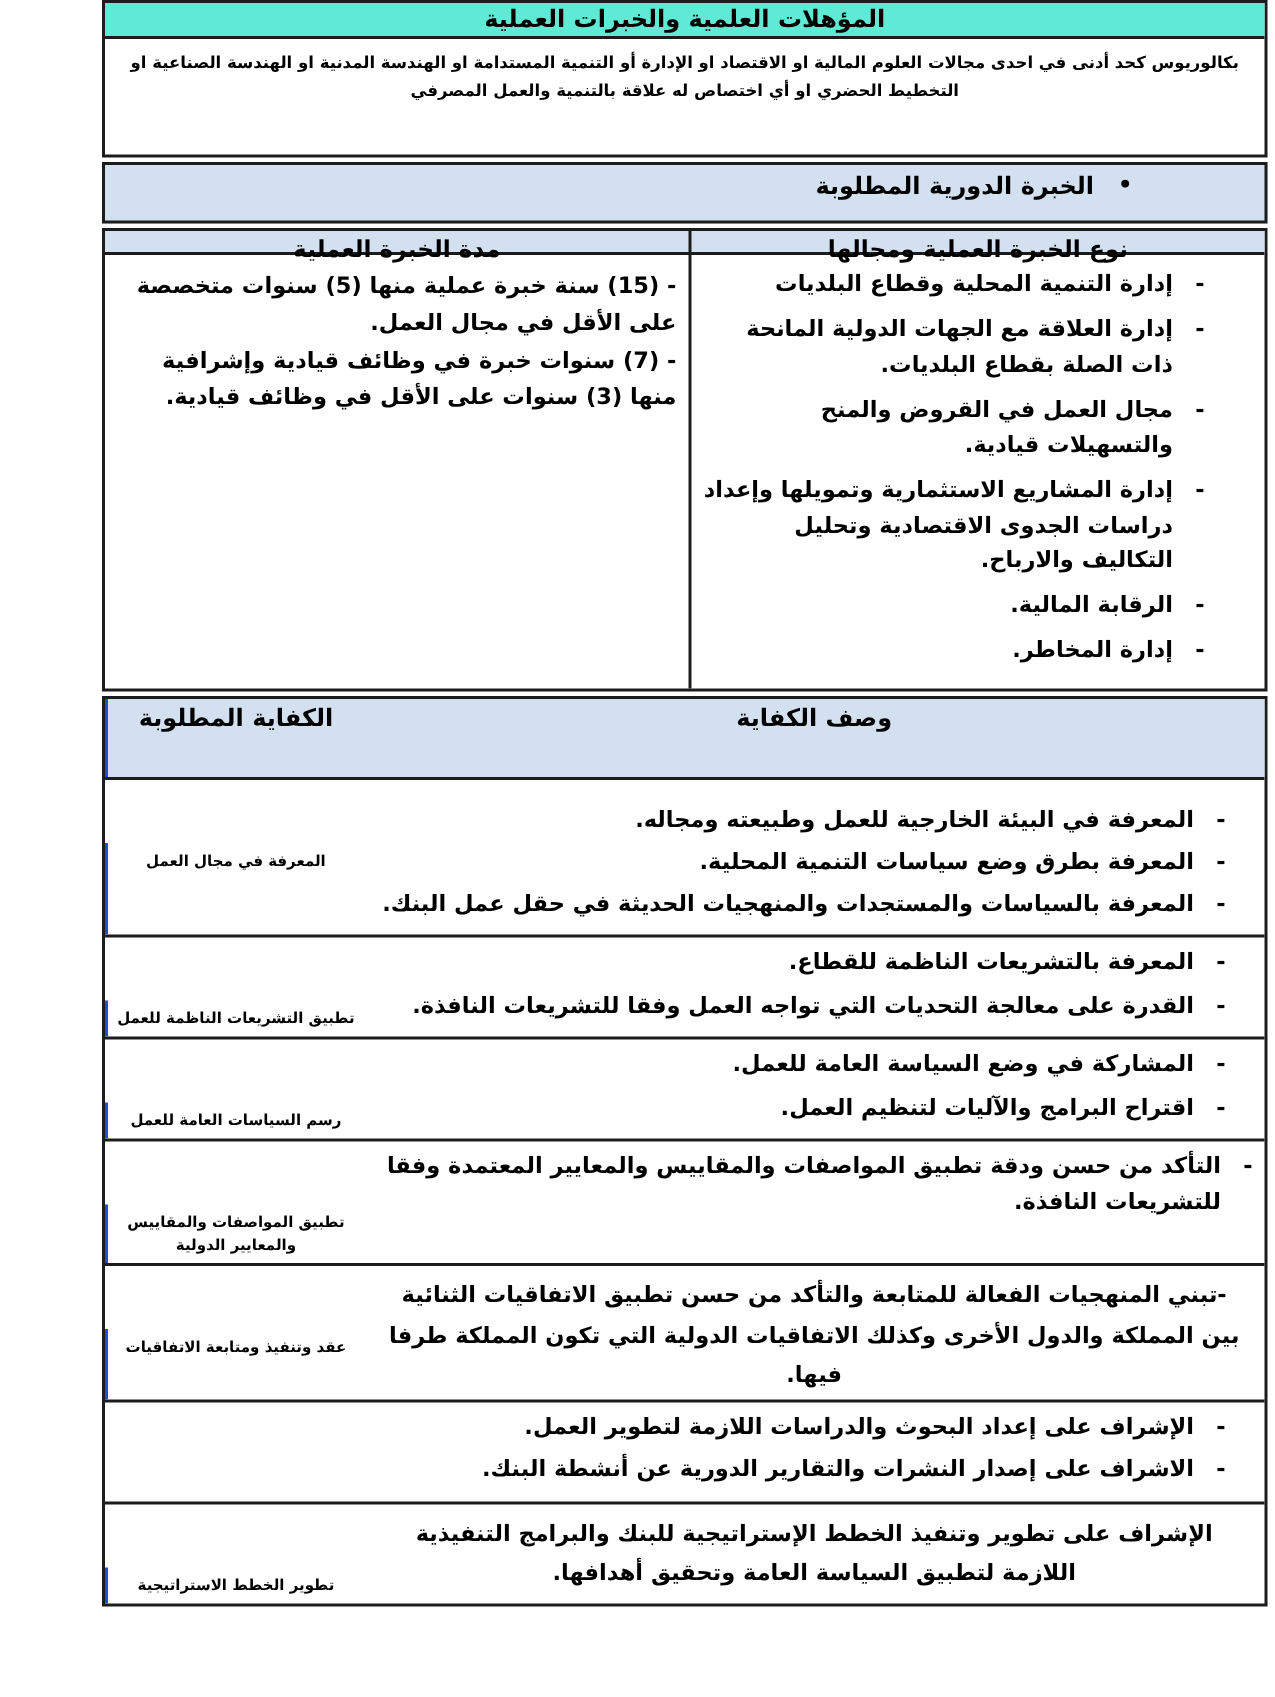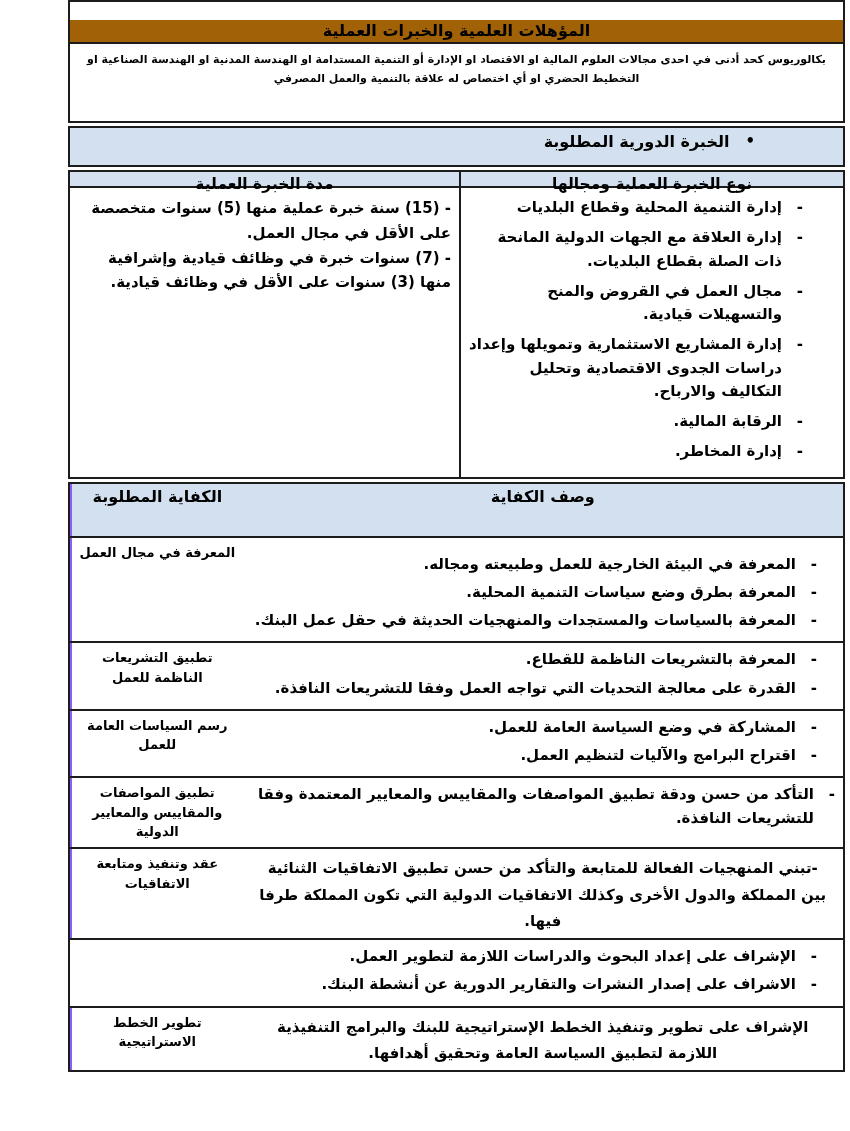--- a/index.html
+++ b/index.html
@@ -7,48 +7,48 @@
     width:850px;height:1131px;overflow:hidden;position:relative;
     background:#ffffff;
     font-family:"DejaVu Sans","Liberation Sans",sans-serif;
     font-weight:700;color:#000;
     direction:rtl;
   }
   .doc{position:absolute;top:0;left:68px;width:777px;box-sizing:border-box;}
   .block{box-sizing:border-box;border:2px solid #1c1c1c;margin-bottom:3px;background:#fff;}
   .bluebar{background:#d3e0ef;}
   
-  .title-row{height:22px;background:#a16207;text-align:center;font-size:16px;line-height:22px;border-bottom:2px solid #1c1c1c;margin-top:18px;}
+  .title-row{height:22px;background:#5eead4;text-align:center;font-size:16px;line-height:22px;border-bottom:2px solid #1c1c1c;}
   .para-row{min-height:60px;padding:7px 8px 10px;text-align:center;font-size:11px;line-height:1.7;}
   
   .barsec{height:41px;padding:4px 88px 0 8px;font-size:16px;}
   .bullet{display:inline-block;margin-left:16px;font-size:15px;transform:translateY(-1px);}
   
   .trow{display:flex;box-sizing:border-box;}
   .trow > div{box-sizing:border-box;}
   .hdr{background:#d3e0ef;text-align:center;font-size:15.5px;border-bottom:2px solid #1c1c1c;}
   
   .t2 .col-type{width:385px;border-left:2px solid #1c1c1c;}
   .t2 .col-dur{width:390px;}
   .t2 .hdr > div{padding:2px 4px;height:14px;line-height:21px;}
   .t2-body{min-height:212px;font-size:15px;}
   .t2-body .col-type{padding:8px 40px 6px 8px;}
   .t2-body .col-dur{padding:8px 8px 6px 10px;text-align:right;line-height:1.65;}
   .plain-item{text-align:right;}
   .di{display:flex;gap:13px;margin-bottom:7px;line-height:1.55;}
   .di .dash{flex:0 0 auto;width:8px;}
   .di .dt{flex:1 1 auto;text-align:right;}
   
-  .t3 .col-name{width:173px;border-left:2px solid #8b5cf6;text-align:center;}
+  .t3 .col-name{width:173px;border-left:2px solid #1d4ed8;text-align:center;}
   .t3 .col-desc{width:602px;}
   .t3 .hdr{height:54px;}
   .t3 .hdr > div{padding-top:3px;font-size:16px;}
   .crow{border-bottom:2px solid #1c1c1c;font-size:15px;}
   .crow:last-child{border-bottom:none;}
-  .crow .col-name{padding:5px 4px 4px;line-height:1.5;font-size:13px;}
+  .crow .col-name{padding:5px 4px 4px;line-height:1.5;font-size:10px;margin-top:42px;}
   .crow .col-desc{padding:5px 26px 4px 8px;}
   .crow .col-desc.tight{padding-right:8px;}
   .crow .col-desc.ctr{padding:6px 10px 4px;text-align:center;line-height:1.75;}
   .crow:nth-child(1){min-height:88px;}
   .crow:nth-child(1) .col-desc{padding-top:15px;}
   .crow:nth-child(2){min-height:51px;}
   .crow:nth-child(3){min-height:50px;}
   .crow:nth-child(4){min-height:71px;}
   .crow:nth-child(5){min-height:54px;}
   .crow:nth-child(6){min-height:49px;}

